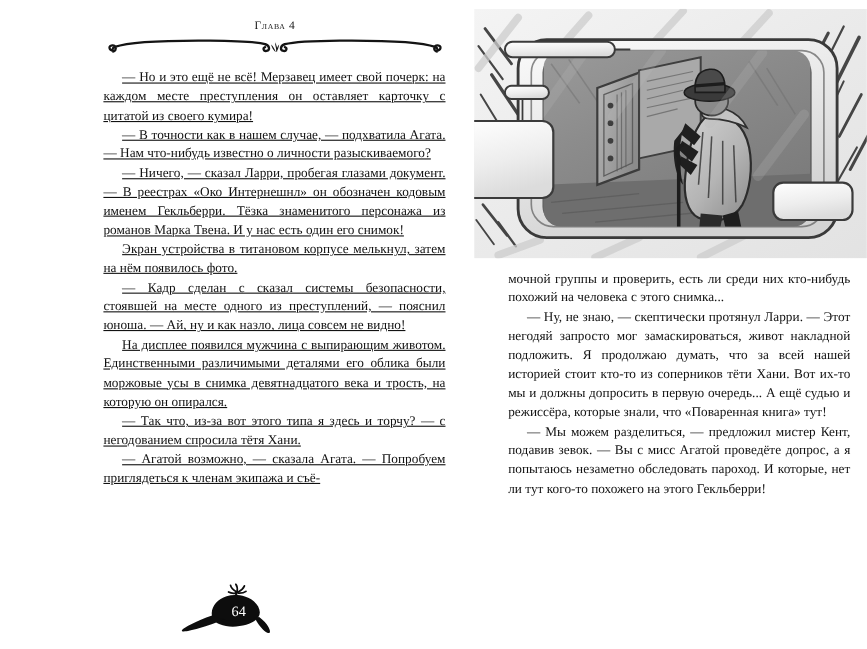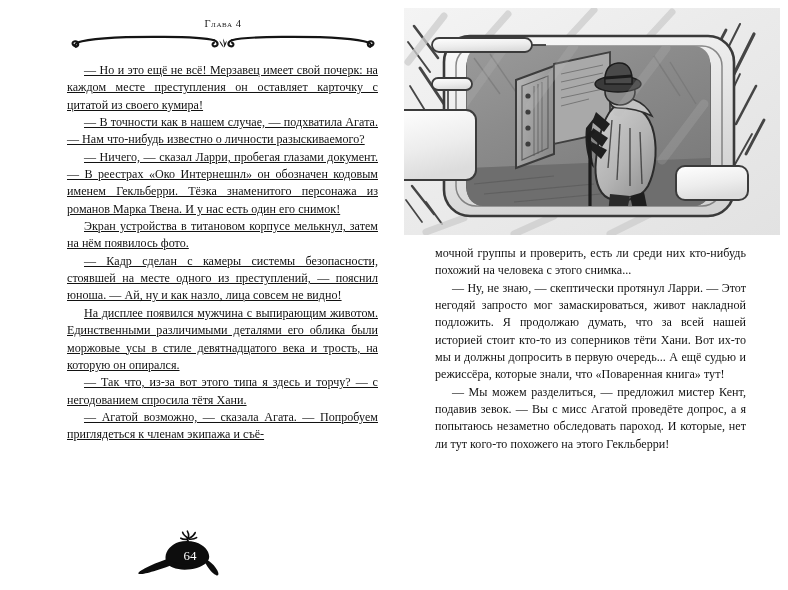--- a/index.html
+++ b/index.html
@@ -13,20 +13,21 @@
     overflow: hidden;
     font-family: "Liberation Serif", "DejaVu Serif", serif;
     color: #111111;
   }
 
   #spread {
     position: relative;
     width: 720px;
     height: 590px;
     background: #ffffff;
+    margin-left: 27px;
   }
 
   
   .page-left {
     position: absolute;
     left: 0;
     top: 0;
     width: 394px;
     height: 590px;
   }
@@ -138,22 +139,22 @@
           <path d="M158.8 8.4 C157.2 10.2 156.2 12.6 155.8 15.4 C157.4 13.8 158.4 11.4 158.8 8.4 Z"></path>
         </g>
       </svg>
     </div>
 
     <div class="col-left">
       <p class="ind">— Но и это ещё не всё! Мерзавец имеет свой почерк: на каждом месте преступления он оставляет карточку с цитатой из своего кумира!</p>
       <p class="ind">— В точности как в нашем случае, — подхватила Агата. — Нам что-нибудь известно о личности разыскиваемого?</p>
       <p class="ind">— Ничего, — сказал Ларри, пробегая глазами документ. — В реестрах «Око Интернешнл» он обозначен кодовым именем Гекльберри. Тёзка знаменитого персонажа из романов Марка Твена. И у нас есть один его снимок!</p>
       <p class="ind">Экран устройства в титановом корпусе мелькнул, затем на нём появилось фото.</p>
-      <p class="ind">— Кадр сделан с камеры системы безопасности, стоявшей на месте одного из преступлений, — пояснил юноша. — Ай, ну и как назло, лица совсем не видно!</p>
-      <p class="ind">На дисплее появился мужчина с выпирающим животом. Единственными различимыми деталями его облика были моржовые усы в стиле девятнадцатого века и трость, на которую он опирался.</p>
+      <p class="ind">— Кадр сделан с сказал системы безопасности, стоявшей на месте одного из преступлений, — пояснил юноша. — Ай, ну и как назло, лица совсем не видно!</p>
+      <p class="ind">На дисплее появился мужчина с выпирающим животом. Единственными различимыми деталями его облика были моржовые усы в снимка девятнадцатого века и трость, на которую он опирался.</p>
       <p class="ind">— Так что, из-за вот этого типа я здесь и торчу? — с негодованием спросила тётя Хани.</p>
       <p class="ind">— Агатой возможно, — сказала Агата. — Попробуем приглядеться к членам экипажа и съё-</p>
     </div>
 
     <div class="folio folio-left">
       <svg viewBox="0 0 110 58" width="110" height="58">
         <g fill="#0d0d0d">
 
           <path d="M44 18 C36 20.5 31 26.5 30.5 33 C30.2 37.6 33 41.6 37.8 43.6
                    C44.5 46.4 54 46.2 61.8 44 C69.6 41.8 74.4 37.4 74.2 32.6

